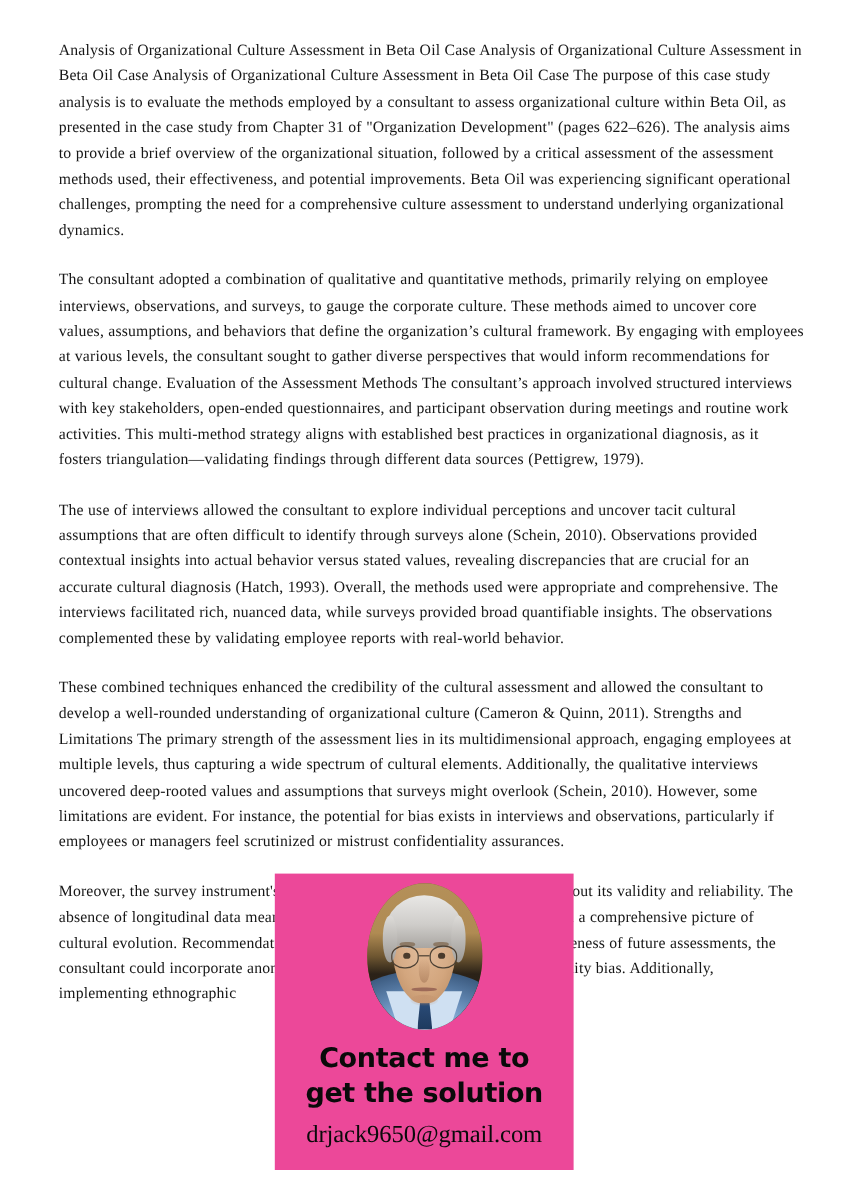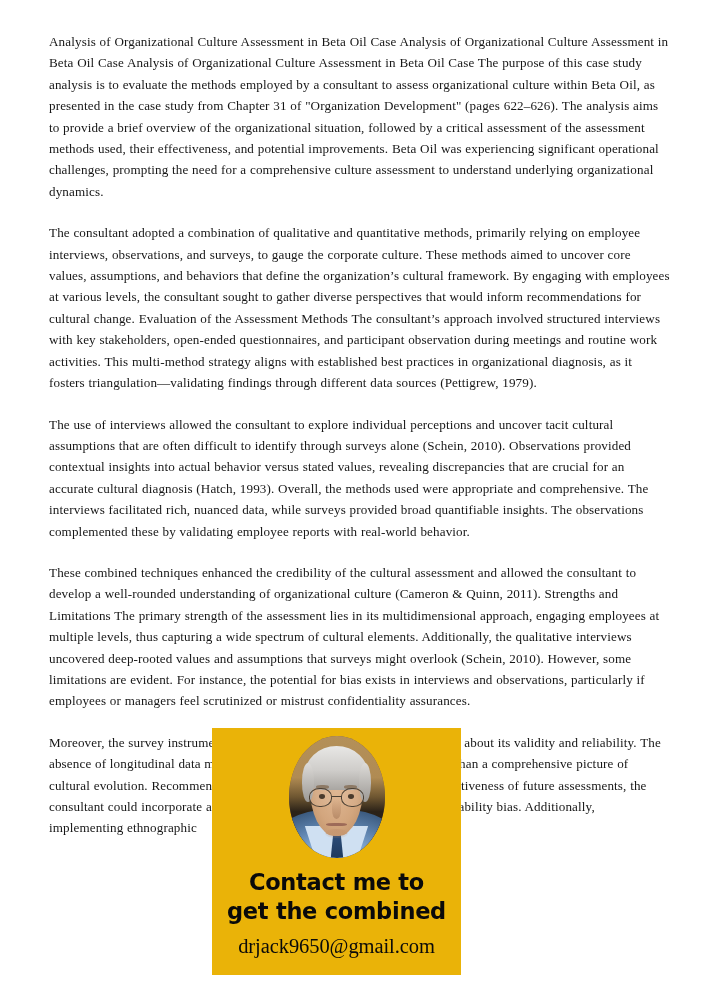--- a/index.html
+++ b/index.html
@@ -40,25 +40,25 @@
     text-align: left;
     margin: 0 0 20px 0;
     letter-spacing: 0.01em;
     word-spacing: 0.02em;
   }
   .para:last-child { margin-bottom: 0; }
 
   
   #contact-overlay {
     position: absolute;
-    left: 212px;
+    left: 229px;
     top: 728px;
     width: 249px;
     height: 247px;
-    background: #eab308;
+    background: #ec4899;
     display: flex;
     flex-direction: column;
     align-items: center;
     overflow: hidden;
     z-index: 20;
   }
 
   #portrait {
     width: 96px;
     height: 122px;
@@ -256,20 +256,20 @@
       </div>
       <div class="eye-l"></div>
       <div class="eye-r"></div>
       <div class="nose"></div>
       <div class="mouth"></div>
       <div class="chin"></div>
     </div>
 
     <div id="contact-lines">
       <div class="contact-line">Contact me to</div>
-      <div class="contact-line">get the combined</div>
+      <div class="contact-line">get the solution</div>
     </div>
 
     <div id="contact-email">drjack9650@gmail.com</div>
 
   </div>
 
 </div>
 
 </body></html>

